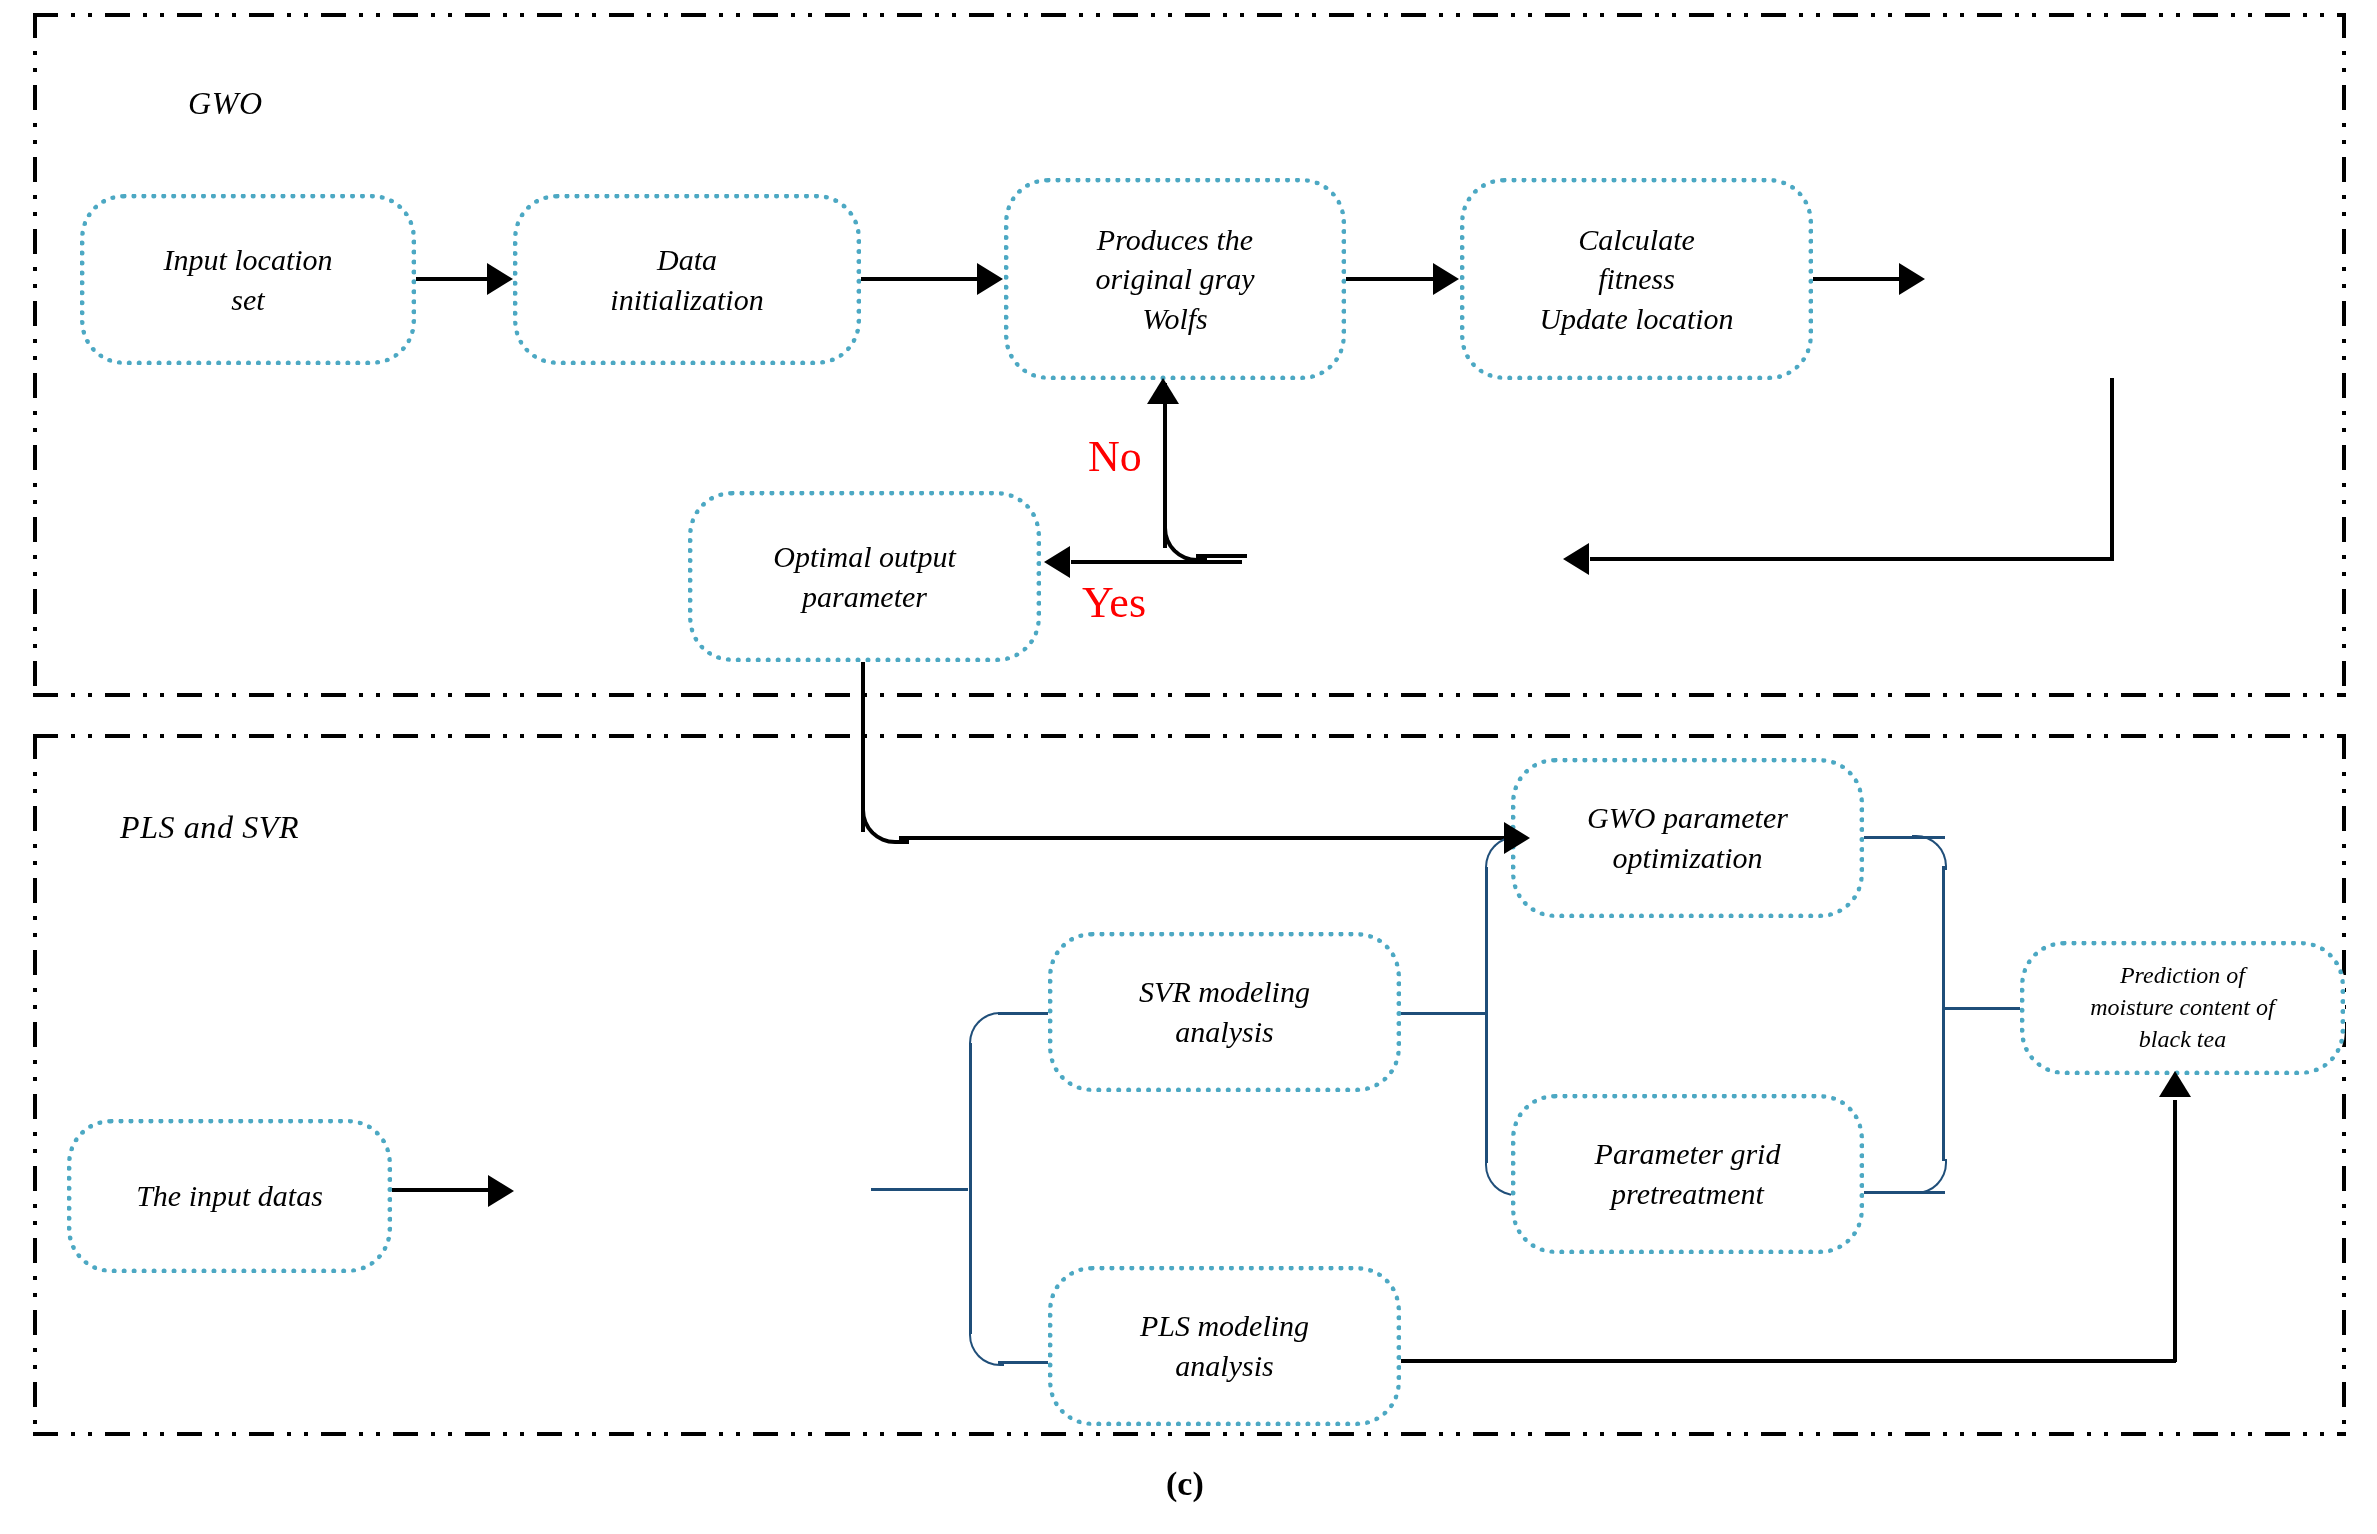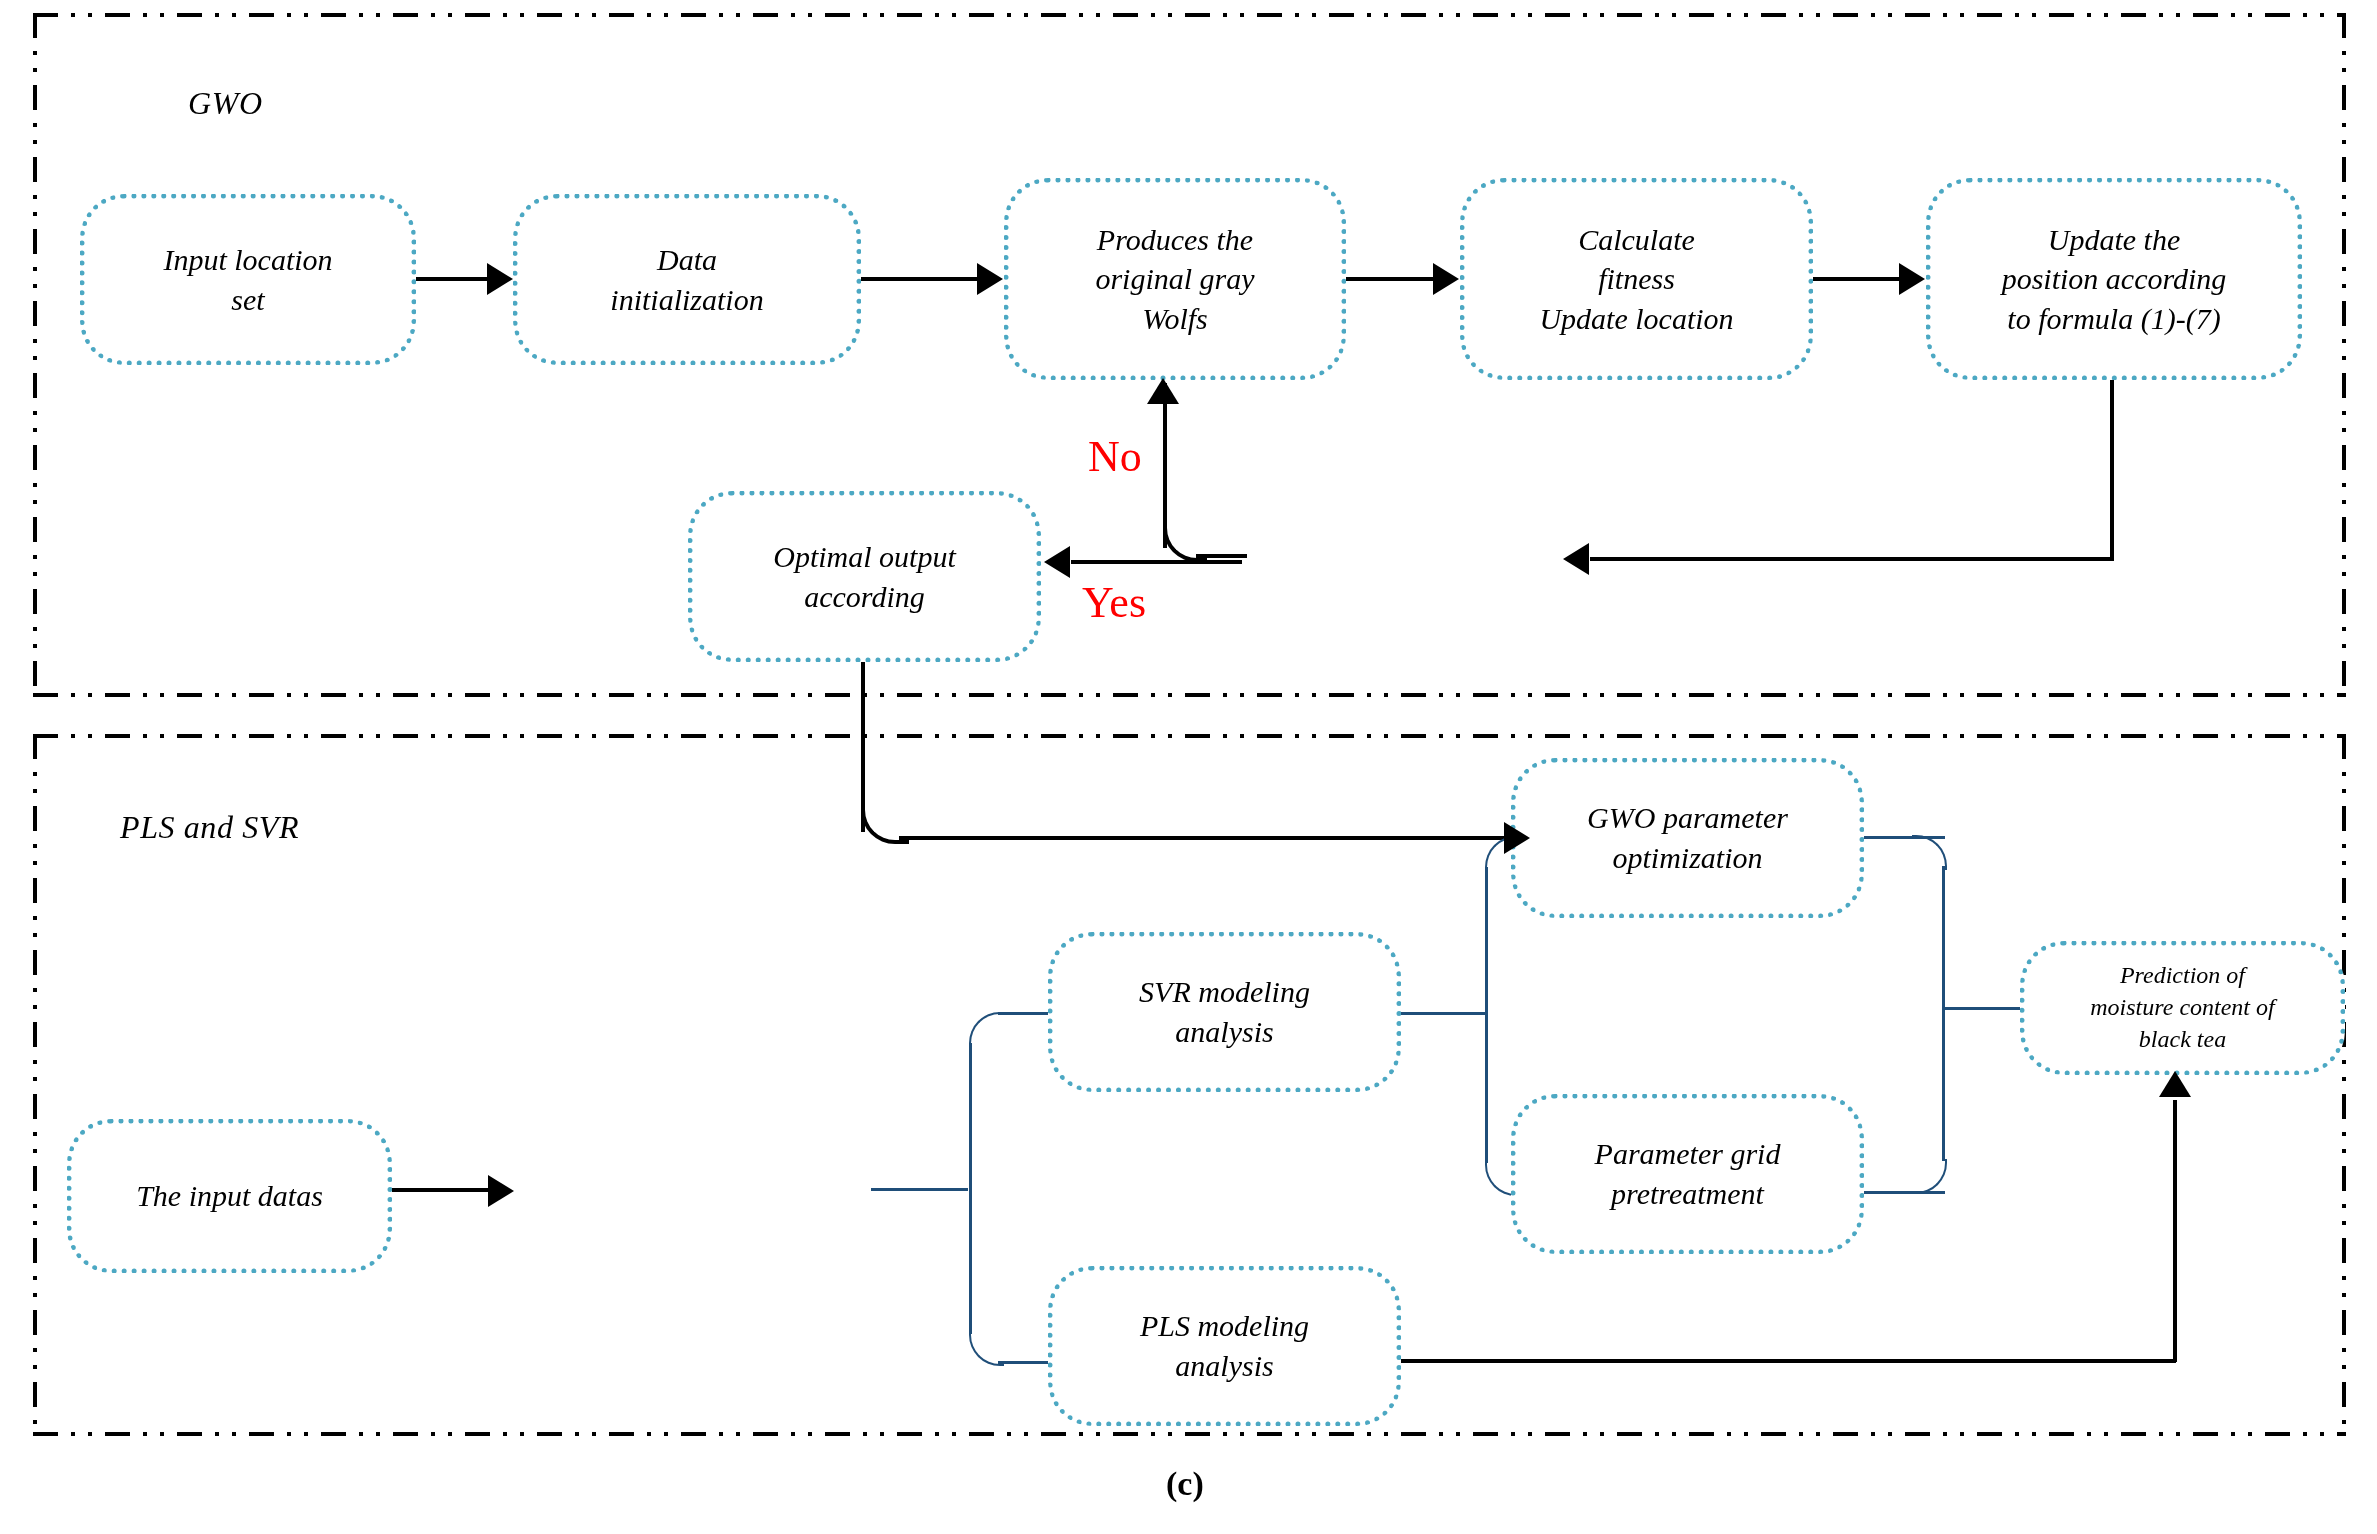--- a/index.html
+++ b/index.html
@@ -109,42 +109,37 @@
 original gray
 Wolfs</span>
   </div>
 
   <div class="node" style="left:1460px;top:178px;width:353px;height:202px;">
     <span style="white-space:pre-line;">Calculate
 fitness
 Update location</span>
   </div>
 
-  <div class="node" style="left:1926px;top:178px;width:376px;height:202px;">
-    <span style="white-space:pre-line;">Update the
-position according
-to formula (1)-(7)</span>
-  </div>
 
   <div class="ln h" style="left:416px;top:277px;width:73px;"></div>
   <div class="arrowR" style="left:487px;top:263px;"></div>
 
   <div class="ln h" style="left:860px;top:277px;width:119px;"></div>
   <div class="arrowR" style="left:977px;top:263px;"></div>
 
   <div class="ln h" style="left:1346px;top:277px;width:90px;"></div>
   <div class="arrowR" style="left:1433px;top:263px;"></div>
 
   <div class="ln h" style="left:1813px;top:277px;width:89px;"></div>
   <div class="arrowR" style="left:1899px;top:263px;"></div>
 
 
   <div class="node" style="left:688px;top:491px;width:353px;height:171px;">
     <span style="white-space:pre-line;">Optimal output
-according</span>
+parameter</span>
   </div>
 
   <div class="ln v" style="left:2110px;top:378px;height:182px;"></div>
   <div class="ln h" style="left:1590px;top:557px;width:524px;"></div>
   <div class="arrowL" style="left:1563px;top:543px;"></div>
 
   <div class="ln v" style="left:1163px;top:383px;height:165px;"></div>
   <div class="corner bl" style="left:1163px;top:525px;width:40px;height:33px;"></div>
   <div class="ln h" style="left:1196px;top:554px;width:51px;"></div>
   <div class="arrowU" style="left:1147px;top:378px;"></div>

